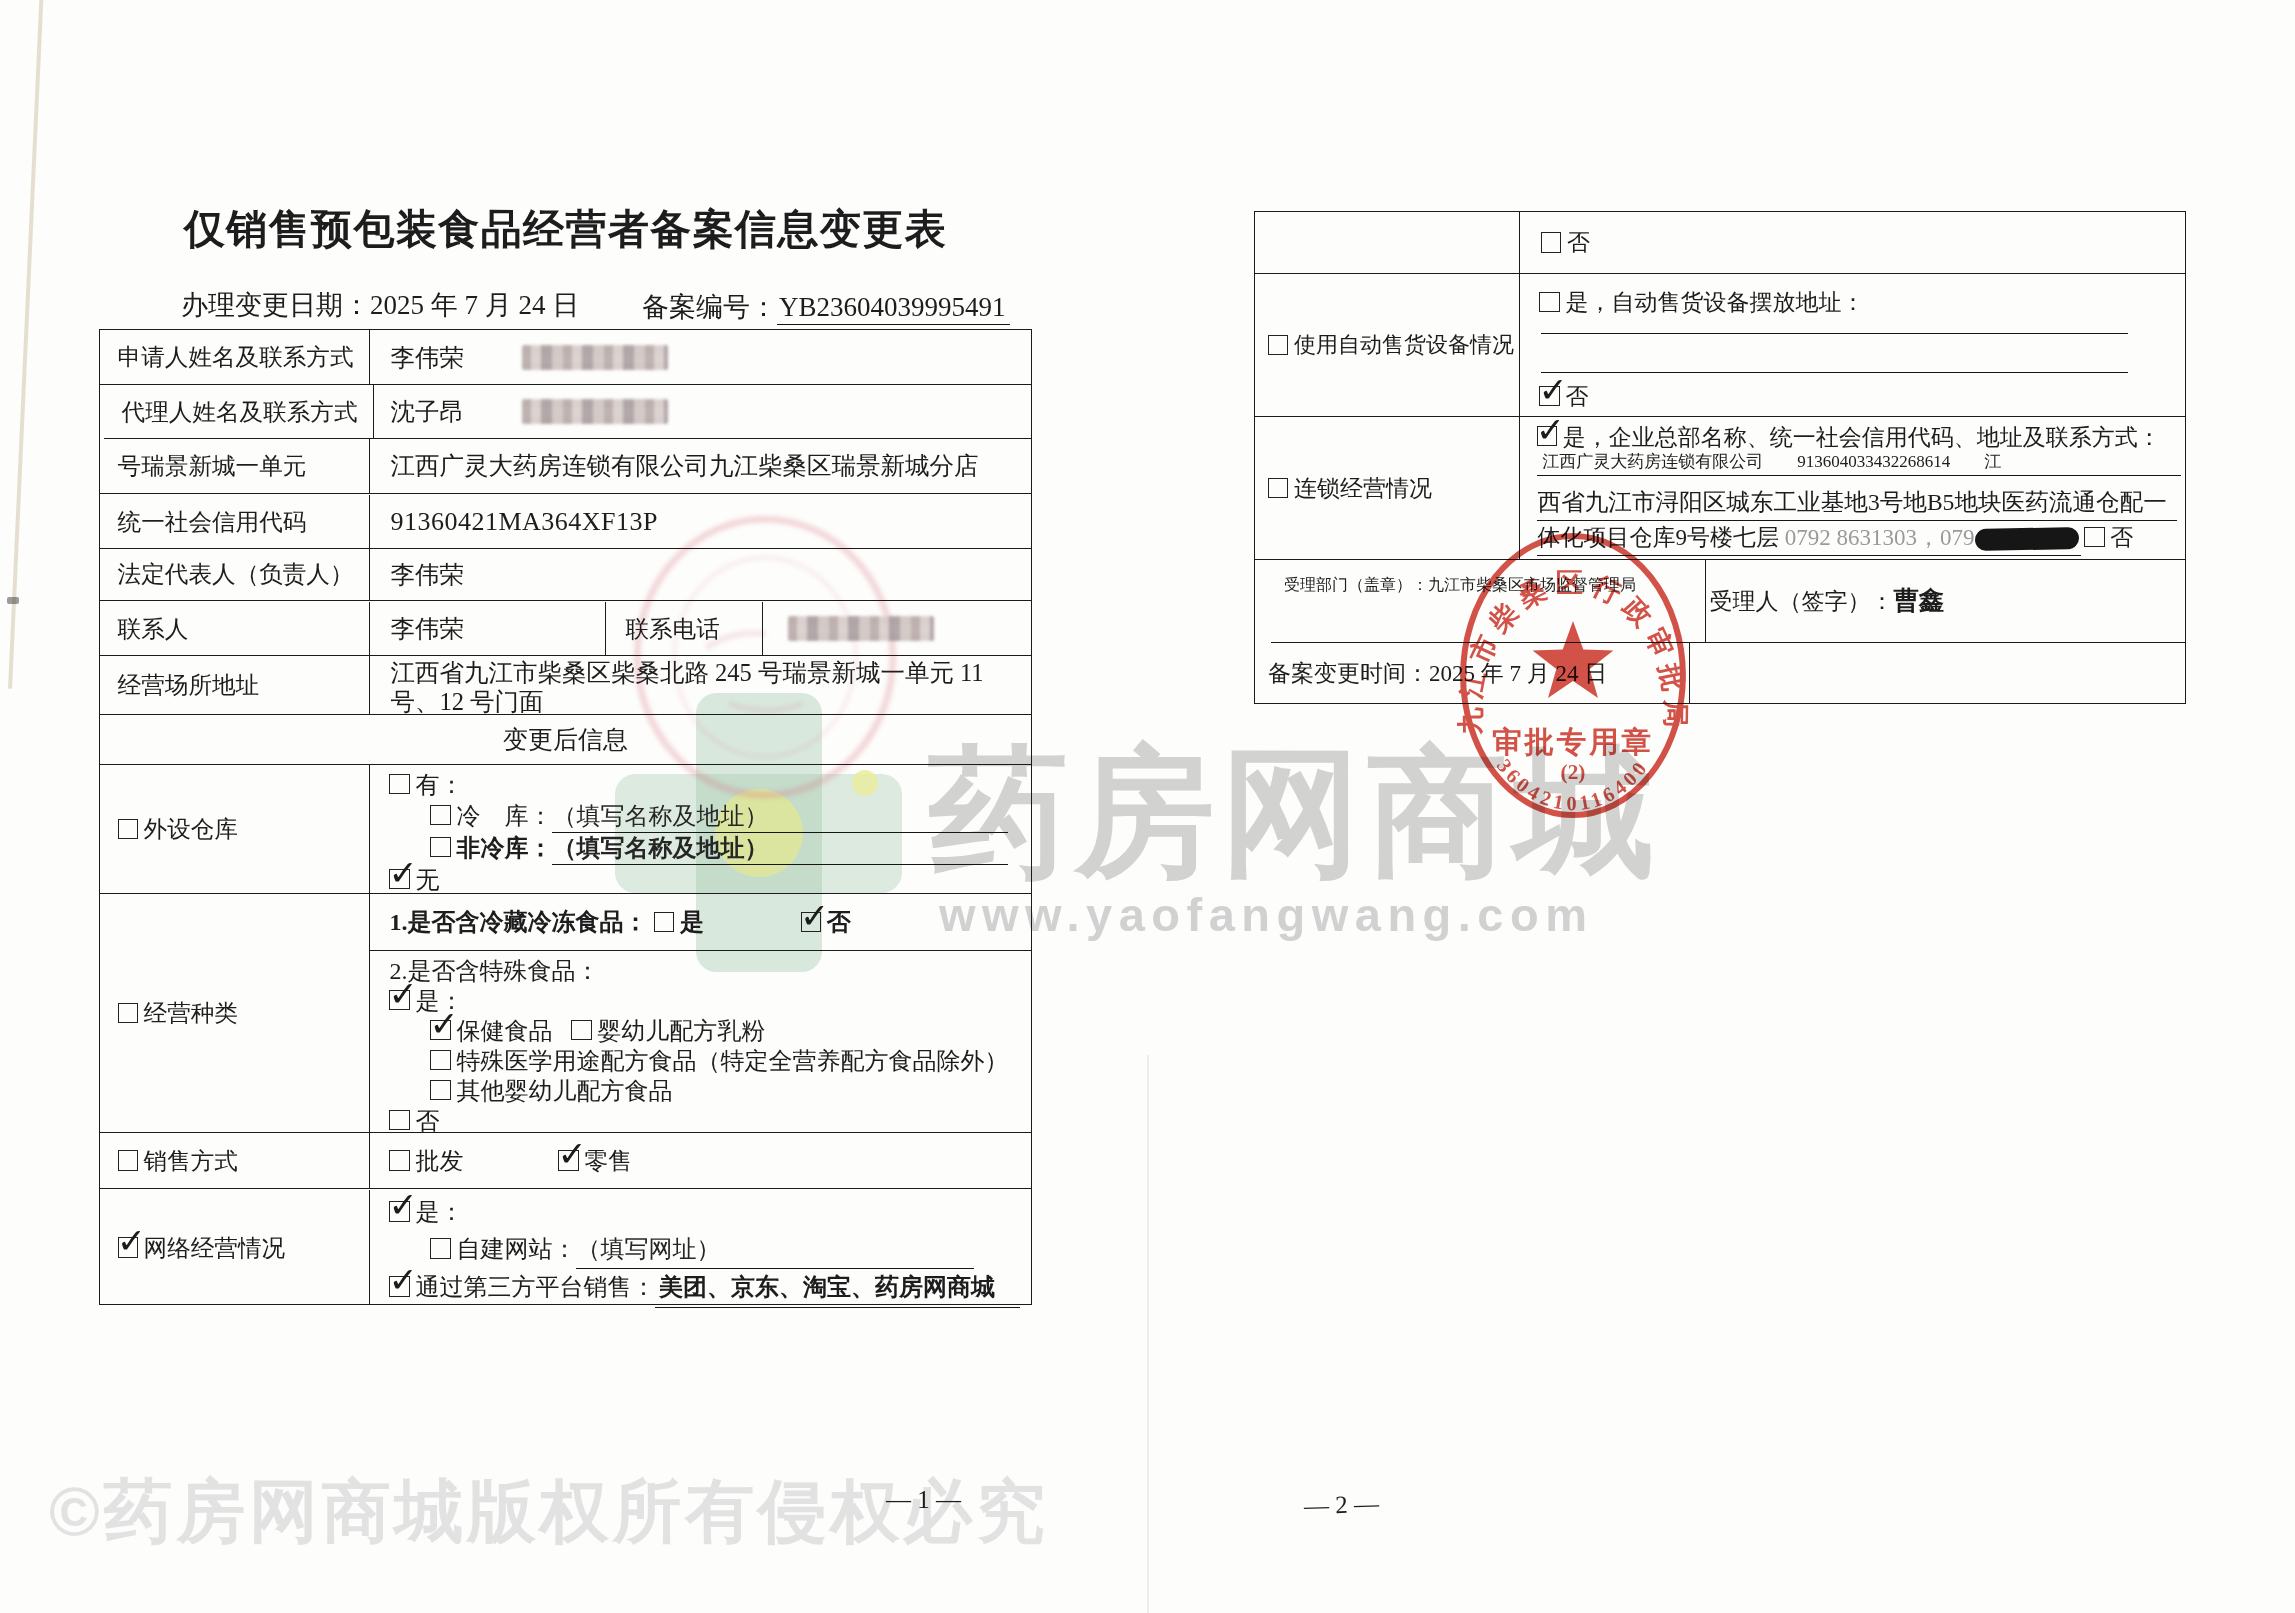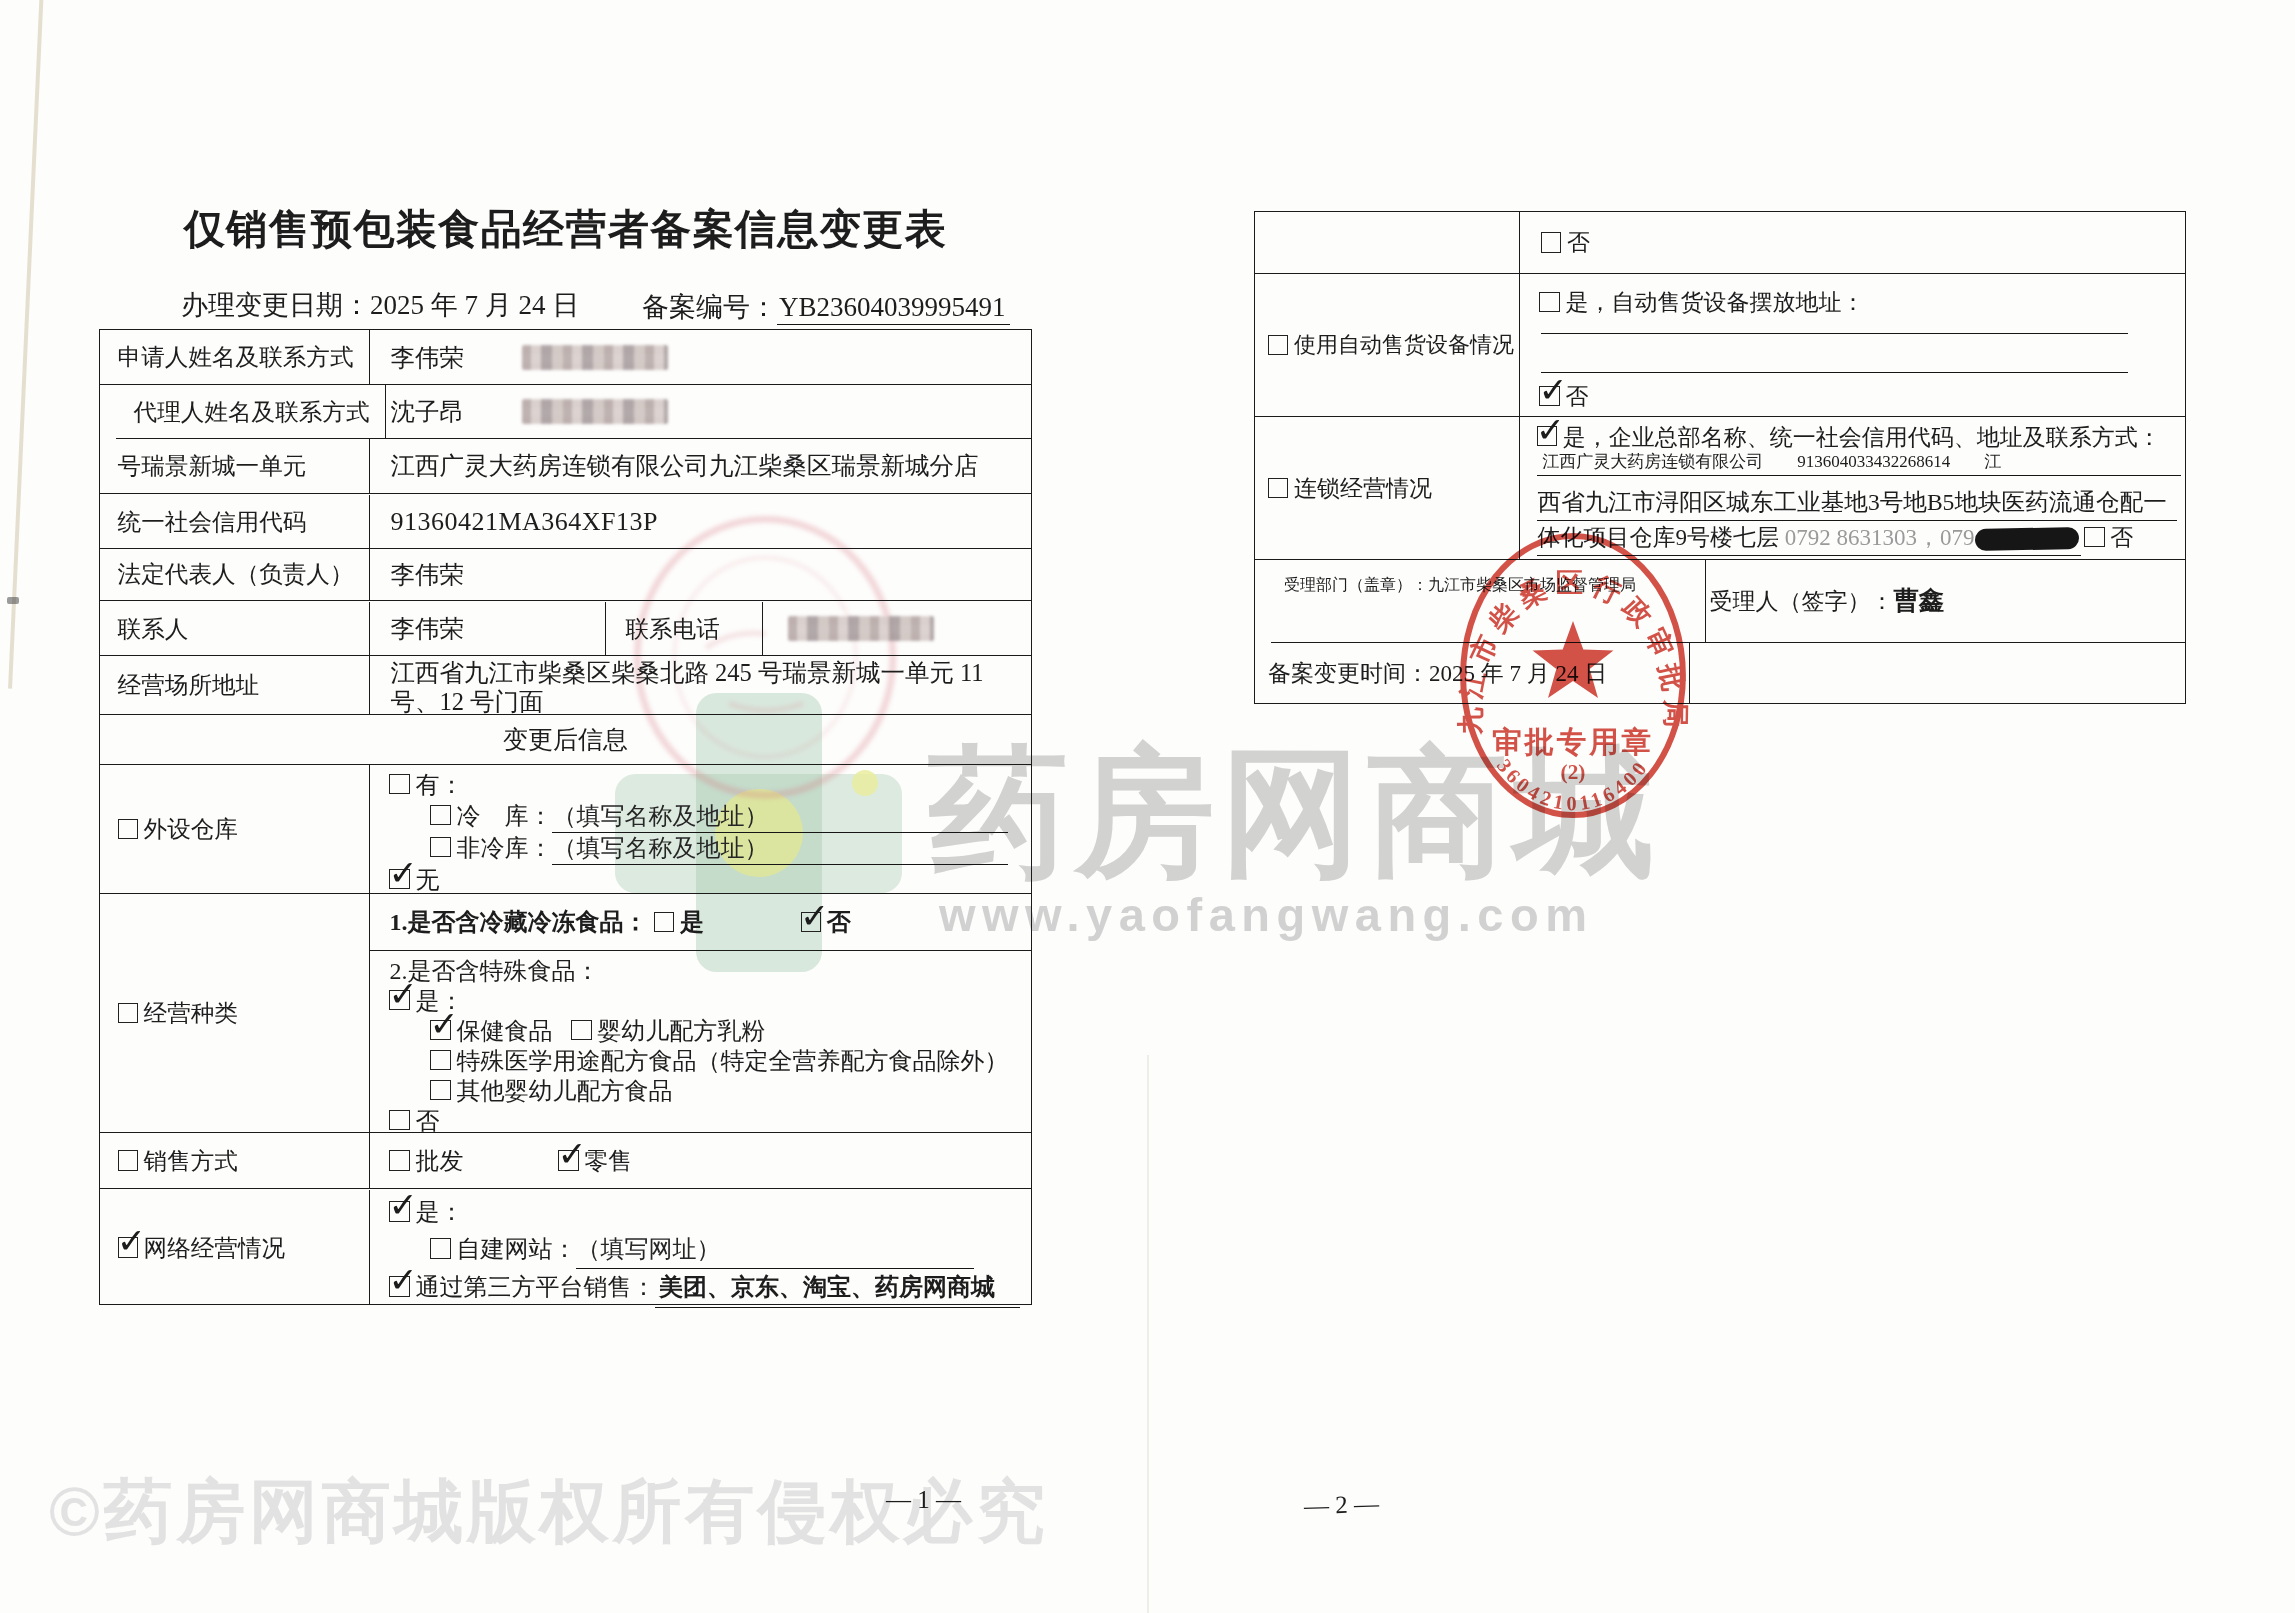--- a/index.html
+++ b/index.html
@@ -69,21 +69,21 @@
   <div class="tbl" style="left:99px;top:329px;width:933px;height:976px;">
 
     <div class="cell bb br lblc" style="left:0;top:0;width:270px;height:55px;">
       <span>申请人姓名及联系方式</span>
       </div>
     <div class="cell bb vctr" style="left:270px;top:0;width:662px;height:55px;padding-left:20.4px;font-size:24.5px;">
       <span>李伟荣</span>
       <span class="blur" style="margin-left:58px;"></span>
       </div>
 
-    <div class="cell bb br lblc" style="left:16px;top:55px;width:270px;height:54px;">
+    <div class="cell bb br lblc" style="left:4px;top:55px;width:270px;height:54px;">
       <span>代理人姓名及联系方式</span>
       </div>
     <div class="cell bb vctr" style="left:270px;top:55px;width:662px;height:54px;padding-left:20.4px;font-size:24.5px;">
       <span>沈子昂</span>
       <span class="blur" style="margin-left:58px;"></span>
       </div>
 
     <div class="cell bb br lblc" style="left:0;top:108px;width:270px;height:56px;">
       <span>号瑞景新城一单元</span>
       </div>
@@ -129,21 +129,21 @@
       </div>
 
     <div class="cell bb br lblc" style="left:0;top:435px;width:270px;height:129px;">
       <span class="cb"></span>
       <span>外设仓库</span>
       </div>
     <div class="cell bb" style="left:270px;top:435px;width:662px;height:129px;padding:4.6px 0 0 19.4px;font-size:24px;line-height:31px;">
       <div><span class="cb"></span><span>有：</span></div>
       <div style="padding-left:41px;">
         <span class="cb"></span><span>冷　库：</span><span class="fill" style="width:456px;"><span class="hint">（填写名称及地址）</span></span></div>
-      <div style="padding-left:41px;">
+      <div style="padding-left:41px;font-weight:bold;">
         <span class="cb"></span><span>非冷库：</span><span class="fill" style="width:456px;"><span class="hint">（填写名称及地址）</span></span></div>
       <div><span class="cb ck"></span><span>无</span></div>
     </div>
 
     <div class="cell bb br lblc" style="left:0;top:564px;width:270px;height:239px;">
       <span class="cb"></span>
       <span>经营种类</span>
       </div>
     <div class="cell bb vctr" style="left:270px;top:564px;width:662px;height:57px;padding-left:19.4px;font-size:24px;font-weight:bold;">
       <span>1.是否含冷藏冷冻食品：</span>

